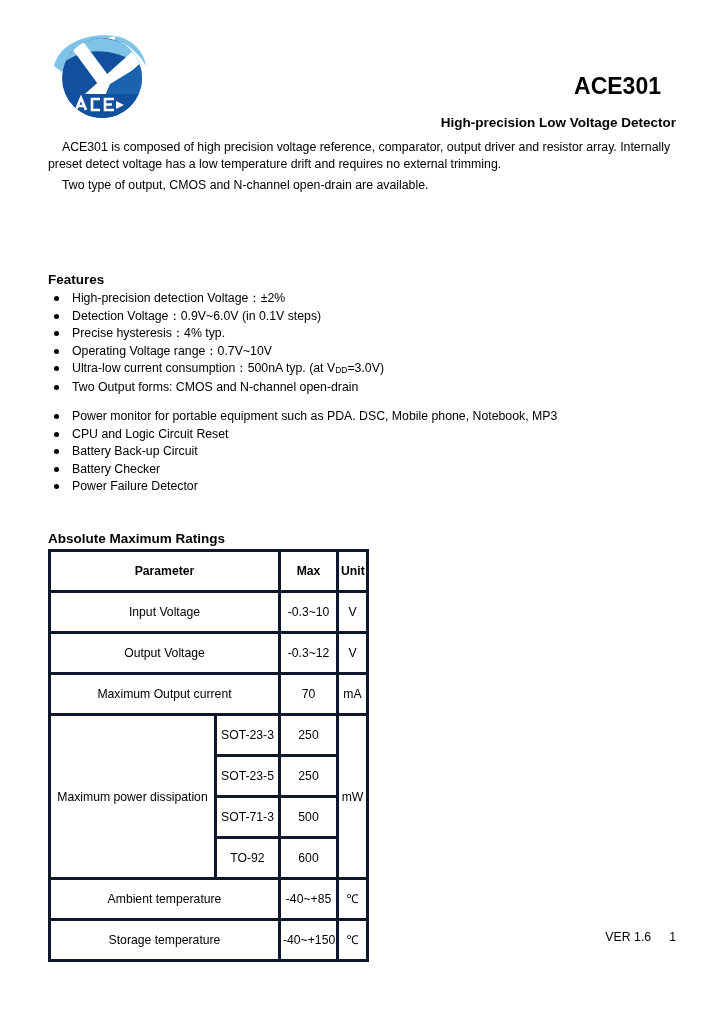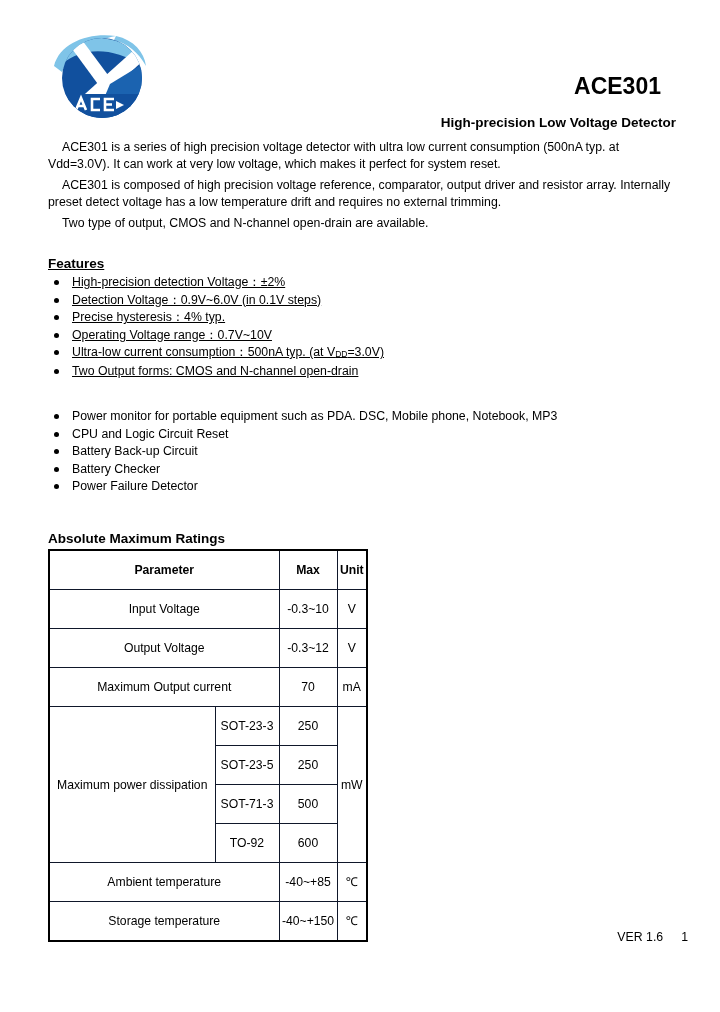--- a/index.html
+++ b/index.html
@@ -78,23 +78,22 @@
     font-size: 12.3px;
     line-height: 17.4px;
     margin: 3px 0 0 0;
     text-indent: 14px;
   }
 
   
   .features {
     position: absolute;
     left: 48px;
-    top: 256px;
+    top: 272px;
     width: 620px;
-    text-decoration: underline;
   }
   .applications {
     position: absolute;
     left: 48px;
     top: 405px;
     width: 620px;
   }
   ul.bullets {
     list-style: none;
     margin: 3px 0 0 0;
@@ -127,21 +126,21 @@
     width: 400px;
   }
   table.amr {
     border-collapse: collapse;
     margin-top: 3px;
     table-layout: fixed;
     width: 320px;
     border: 2px solid #000;
   }
   table.amr td, table.amr th {
-    border: 1px solid #0f172a;
+    border: 3px solid #0f172a;
     font-size: 12.2px;
     font-weight: normal;
     text-align: center;
     height: 20px;
     line-height: 14px;
     padding: 12px 2px;
     box-sizing: border-box;
     background: #fff;
   }
   table.amr th {
@@ -155,21 +154,21 @@
     text-align: center;
   }
 
   
   .footer {
     position: absolute;
     left: 0;
     top: 930px;
     width: 720px;
     text-align: right;
-    padding-right: 32px;
+    padding-right: 44px;
     box-sizing: border-box;
     font-size: 12.3px;
   }
   .footer .ver { margin-right: 18px; }
 </style>
 </head>
 <body>
 
 <div class="page">
 
@@ -210,21 +209,20 @@
       </svg>
     </div>
 
     <div class="title-block">
       <div class="doc-title">ACE301</div>
       <div class="doc-subtitle">High-precision Low Voltage Detector</div>
     </div>
   </div>
 
   <div class="desc">
-    <p>ACE301 is a series of high precision voltage detector with ultra low current consumption (500nA typ. at Vdd=3.0V). It can work at very low voltage, which makes it perfect for system reset.</p>
     <p>ACE301 is composed of high precision voltage reference, comparator, output driver and resistor array. Internally preset detect voltage has a low temperature drift and requires no external trimming.</p>
     <p>Two type of output, CMOS and N-channel open-drain are available.</p>
   </div>
 
   <div class="features">
     <div class="section-heading">Features</div>
     <ul class="bullets">
       <li>
         <span class="bullet-dot"></span>
         <span>High-precision detection Voltage：±2%</span>

